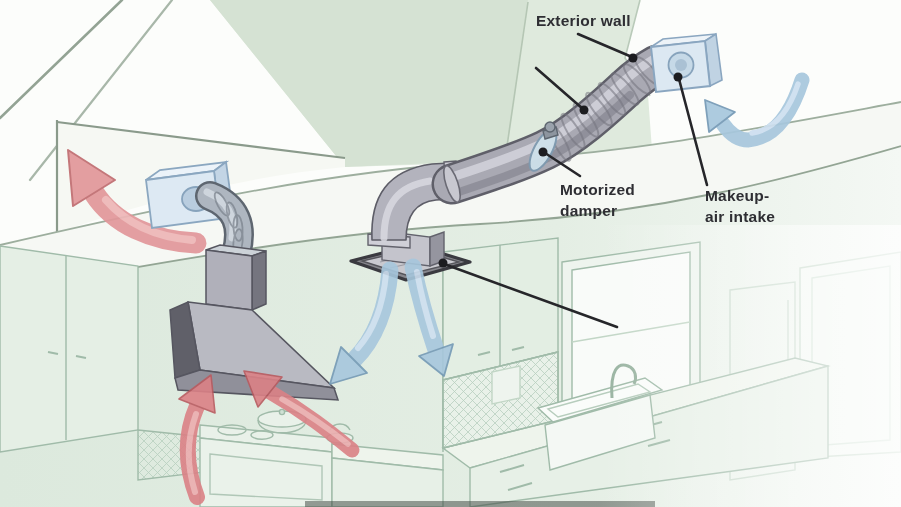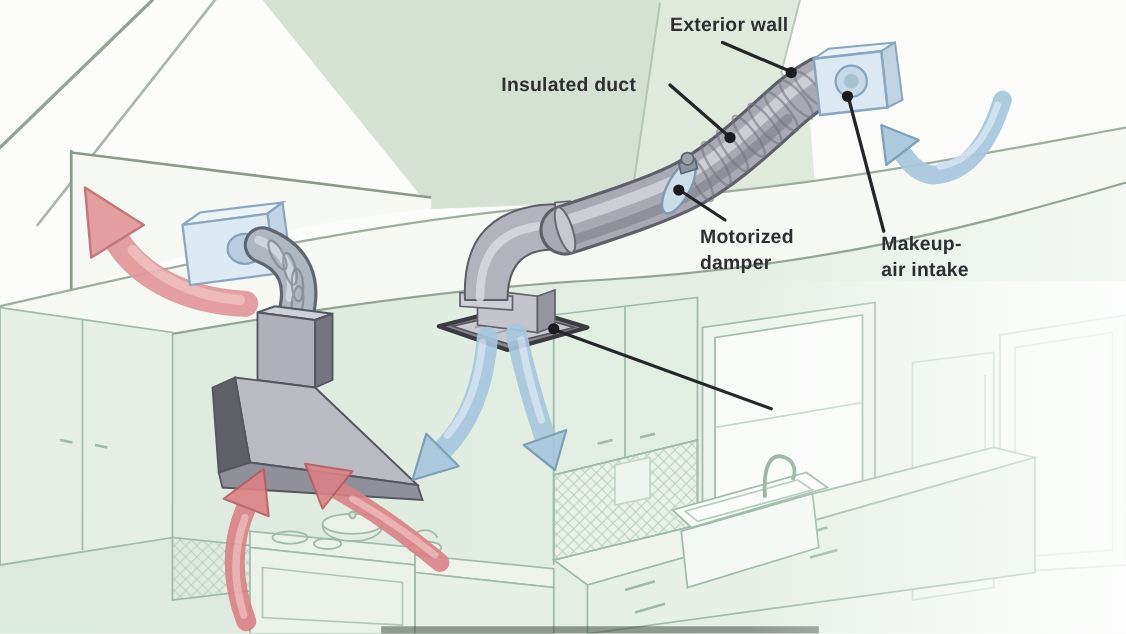--- a/index.html
+++ b/index.html
@@ -242,23 +242,20 @@
       <circle cx="543" cy="152" r="4.5"></circle>
       <circle cx="678" cy="77" r="4.5"></circle>
       <circle cx="443" cy="263" r="4.5"></circle>
     </g>
   </g>
 </svg>
 
 <div class="lbl" style="left:536px;top:10px">
   <div>Exterior wall</div>
 </div>
-<div class="lbl" style="left:401px;top:58px">
-  <div>Insulated duct</div>
-</div>
 <div class="lbl" style="left:705px;top:185px">
   <div>Makeup-</div>
   <div>air intake</div>
 </div>
 <div class="lbl" style="left:560px;top:179px">
   <div>Motorized</div>
   <div>damper</div>
 </div>
 
 </div>

